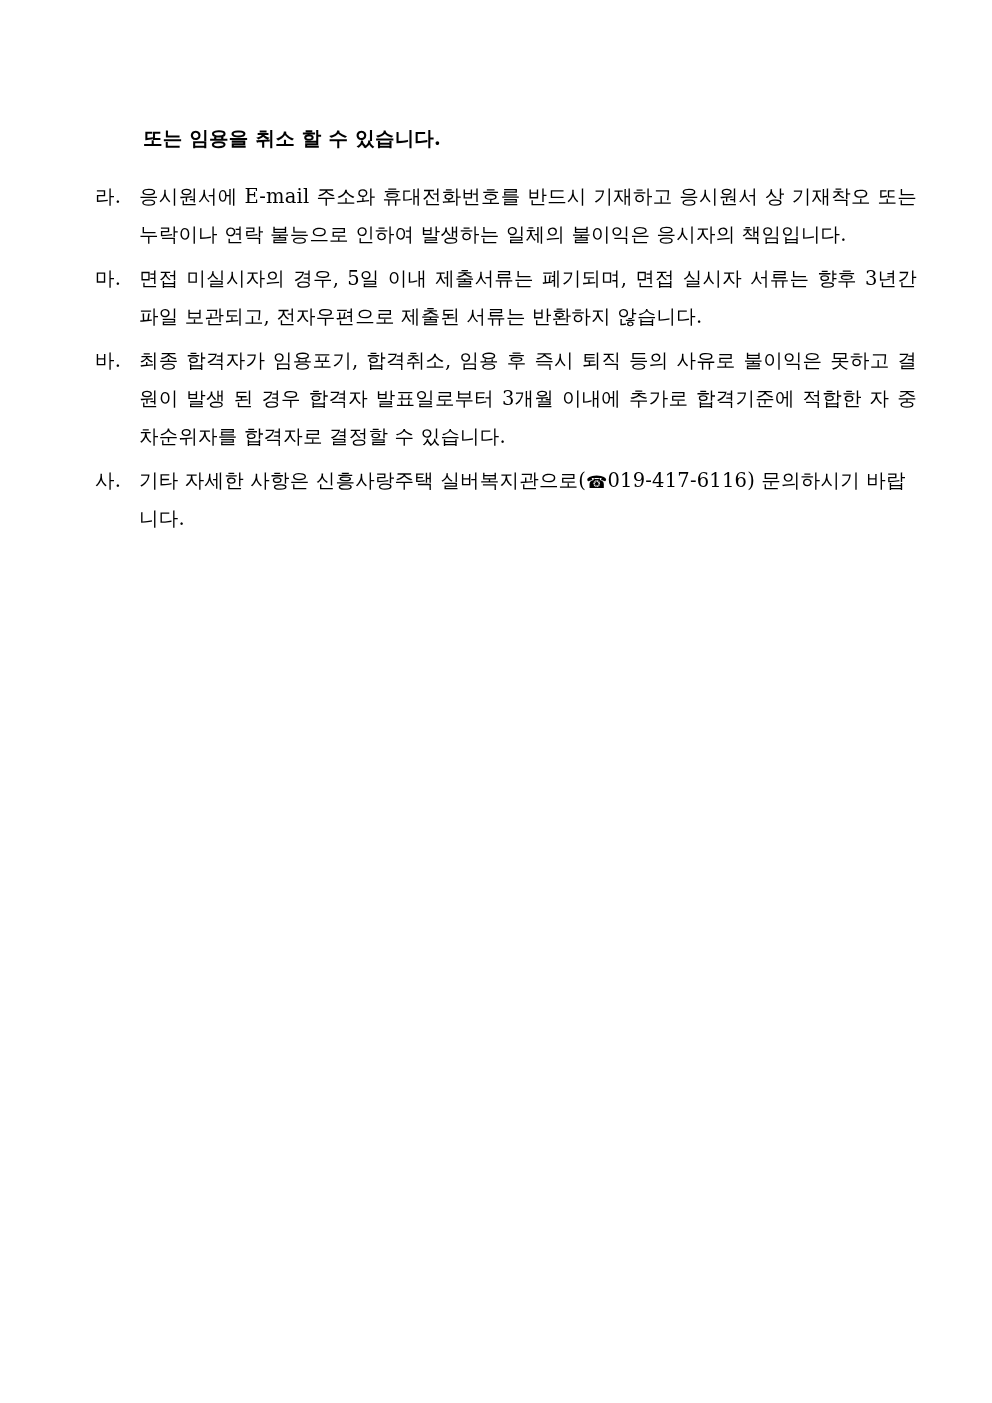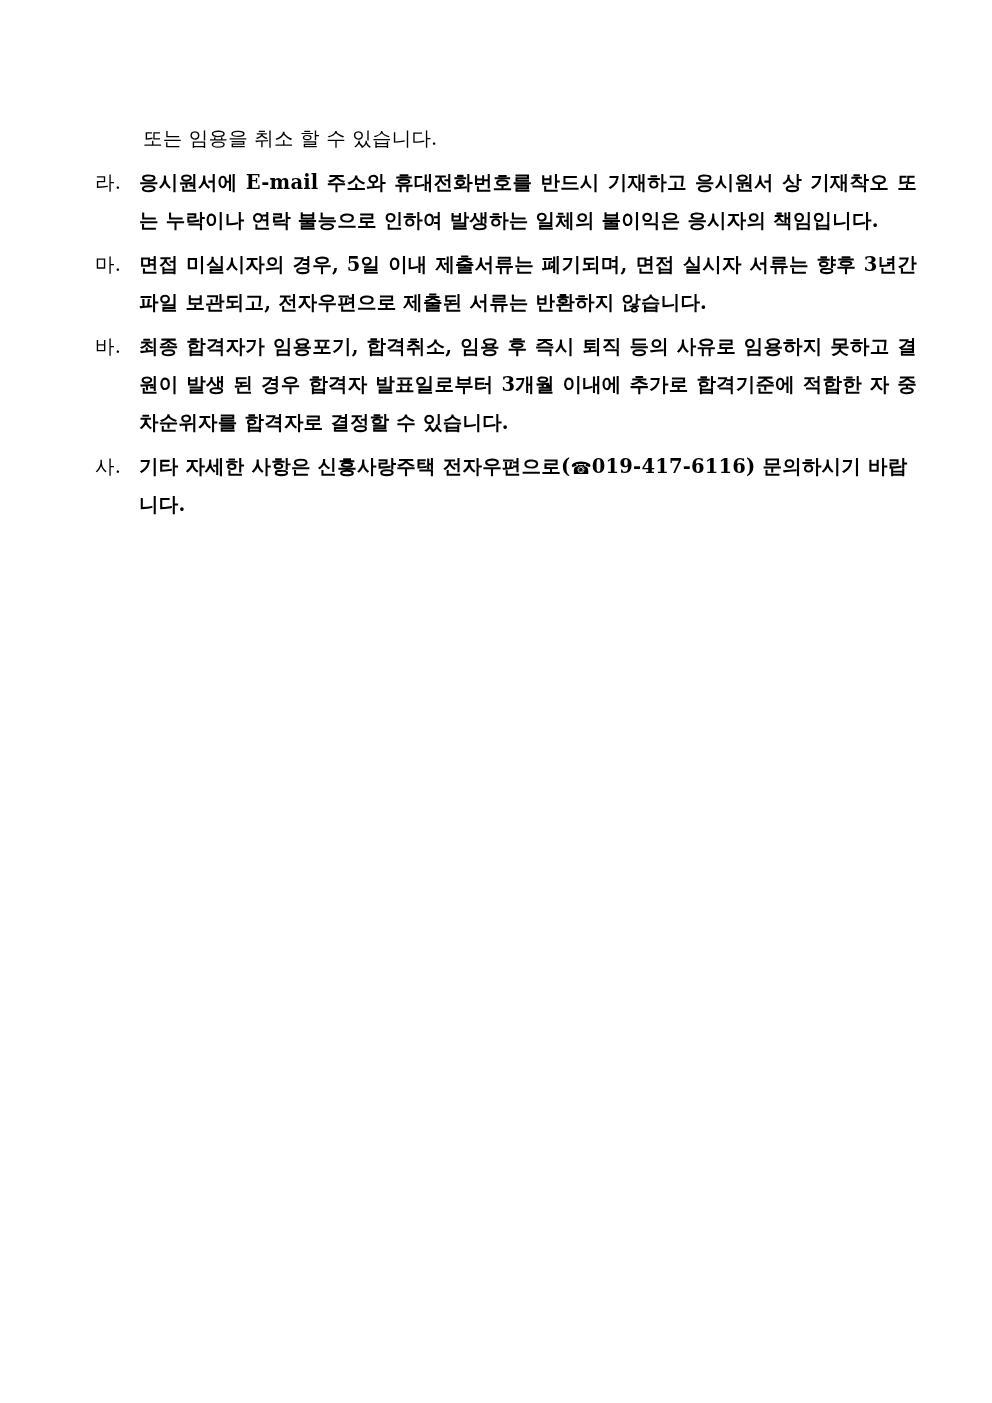--- a/index.html
+++ b/index.html
@@ -26,45 +26,45 @@
     background: #ffffff;
   }
 
   .doc-body {
     font-size: 19.5px;
     line-height: 1.95;
   }
 
   
   .cont-line {
-    margin: 0 0 6px 0;
+    margin: 0 0 20px 0;
     padding-left: 48px;
     text-align: left;
     letter-spacing: 0.2px;
+    font-weight: bold;
   }
 
   .item {
     display: flex;
     align-items: flex-start;
     margin: 0 0 6px 0;
   }
 
   .item-marker {
     flex: 0 0 auto;
     width: 44px;
     text-align: left;
     letter-spacing: 0.2px;
   }
 
   .item-text {
     flex: 1 1 auto;
     text-align: justify;
     text-justify: inter-character;
     letter-spacing: 0.2px;
-    font-weight: bold;
   }
 
   .item-text.no-justify {
     text-align: left;
   }
 
   .phone-glyph {
     font-family: "DejaVu Sans", sans-serif;
     font-size: 17px;
     vertical-align: -1px;
@@ -83,22 +83,22 @@
       <span class="item-text">응시원서에 E-mail 주소와 휴대전화번호를 반드시 기재하고 응시원서 상 기재착오 또는 누락이나 연락 불능으로 인하여 발생하는 일체의 불이익은 응시자의 책임입니다.</span>
     </div>
 
     <div class="item">
       <span class="item-marker">마.</span>
       <span class="item-text">면접 미실시자의 경우, 5일 이내 제출서류는 폐기되며, 면접 실시자 서류는 향후 3년간 파일 보관되고, 전자우편으로 제출된 서류는 반환하지 않습니다.</span>
     </div>
 
     <div class="item">
       <span class="item-marker">바.</span>
-      <span class="item-text">최종 합격자가 임용포기, 합격취소, 임용 후 즉시 퇴직 등의 사유로 임용하지 못하고 결원이 발생 된 경우 합격자 발표일로부터 3개월 이내에 추가로 합격기준에 적합한 자 중 차순위자를 합격자로 결정할 수 있습니다.</span>
+      <span class="item-text">최종 합격자가 임용포기, 합격취소, 임용 후 즉시 퇴직 등의 사유로 불이익은 못하고 결원이 발생 된 경우 합격자 발표일로부터 3개월 이내에 추가로 합격기준에 적합한 자 중 차순위자를 합격자로 결정할 수 있습니다.</span>
     </div>
 
     <div class="item">
       <span class="item-marker">사.</span>
-      <span class="item-text no-justify"><span>기타 자세한 사항은 신흥사랑주택 전자우편으로(</span><span class="phone-glyph">☎</span><span>019-417-6116</span><span>) 문의하시기 바랍니다.</span></span>
+      <span class="item-text no-justify"><span>기타 자세한 사항은 신흥사랑주택 실버복지관으로(</span><span class="phone-glyph">☎</span><span>019-417-6116</span><span>) 문의하시기 바랍니다.</span></span>
     </div>
 
   </div>
 </div>
 
 </body></html>

